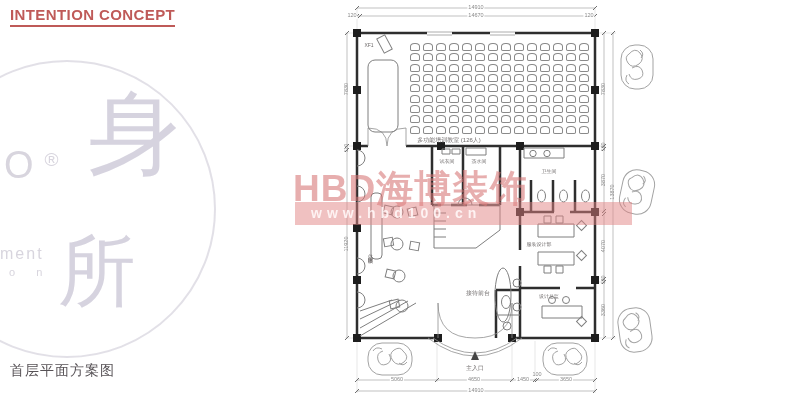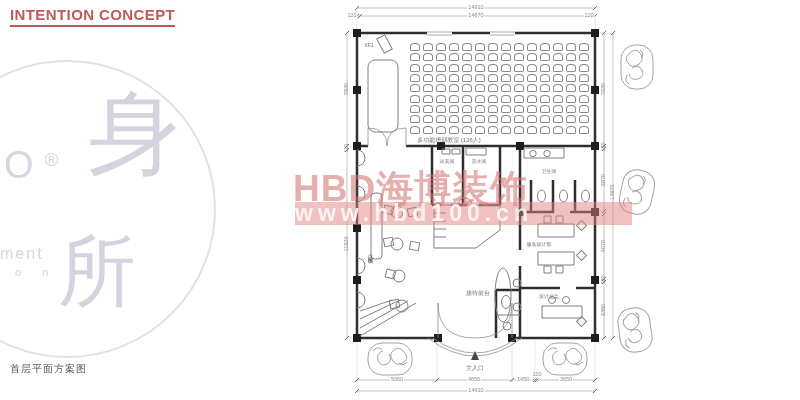--- a/index.html
+++ b/index.html
@@ -14,21 +14,21 @@
   
   .logo-wm { position:absolute; inset:0; z-index:0; }
   .logo-circle { position:absolute; left:-82px; top:60px; width:294px; height:294px;
                  border:2px solid rgba(203,199,212,.55); border-radius:50%; }
   .lw { position:absolute; color:#d8d5de; white-space:nowrap; }
   .l1 { left:0;   top:100px; font-size:27px; letter-spacing:13px; }
   .l2 { left:4px; top:144px; font-size:38px; }
   .l2 .reg { font-size:19px; vertical-align:12px; margin-left:11px; }
   .l3 { left:16px; top:201px; font-size:19px; letter-spacing:9px; }
   .l4 { left:0;   top:245px; font-size:16px; letter-spacing:2px; }
-  .l5 { left:15px; top:266px; font-size:11px; letter-spacing:9px; }
+  .l5 { left:9px; top:266px; font-size:11px; letter-spacing:9px; }
   .lg { position:absolute; color:rgba(210,206,219,.9); font-family:"DejaVu Serif", serif; line-height:1; }
   .g1 { left:88px; top:88px;  font-size:92px; }
   .g2 { left:58px; top:232px; font-size:78px; }
 
   
   .plan { position:absolute; inset:0; z-index:1; }
   .plan-svg { position:absolute; left:340px; top:0; }
   .wall    { stroke:#2e2e2e; stroke-width:2.5; fill:none; }
   .furn    { stroke:#7f7f7f; stroke-width:1;   fill:none; }
   .thin    { stroke:#8f8f8f; stroke-width:.8;  fill:none; }
@@ -54,25 +54,25 @@
   .rlabel.vert { writing-mode:vertical-rl; transform:translate(-50%,-50%); letter-spacing:1px; }
   .dim { position:absolute; transform:translate(-50%,-50%); font-size:5.5px; color:#8a8a8a;
          background:#fff; padding:0 1px; white-space:nowrap; z-index:3; line-height:1; }
   .dim.v { transform:translate(-50%,-50%) rotate(-90deg); background:transparent; }
 
   
   .wm-brand { position:absolute; left:293px; top:164px; font-size:37px; font-weight:bold;
               letter-spacing:1px; color:rgba(213,116,116,.58); z-index:6; white-space:nowrap; }
   .wm-band  { position:absolute; left:295px; top:202px; width:337px; height:23px;
               background:rgba(226,131,131,.5); z-index:6; }
-  .wm-band span { display:block; font-size:23px; font-weight:bold; letter-spacing:5px;
-              color:rgba(255,247,247,.9); line-height:23px; padding-left:0; }
-
-  
-  .caption { position:absolute; left:10px; top:362px; font-size:10px; color:#575256;
+  .wm-band span { display:block; font-size:14px; font-weight:bold; letter-spacing:5px;
+              color:rgba(255,247,247,.9); line-height:23px; padding-left:16px; }
+
+  
+  .caption { position:absolute; left:10px; top:362px; font-size:14px; color:#575256;
              letter-spacing:1px; z-index:8; }
 </style>
 </head>
 <body>
 
 <div class="slide">
 
   <div class="title">INTENTION CONCEPT</div>
 
   <div class="logo-wm">

